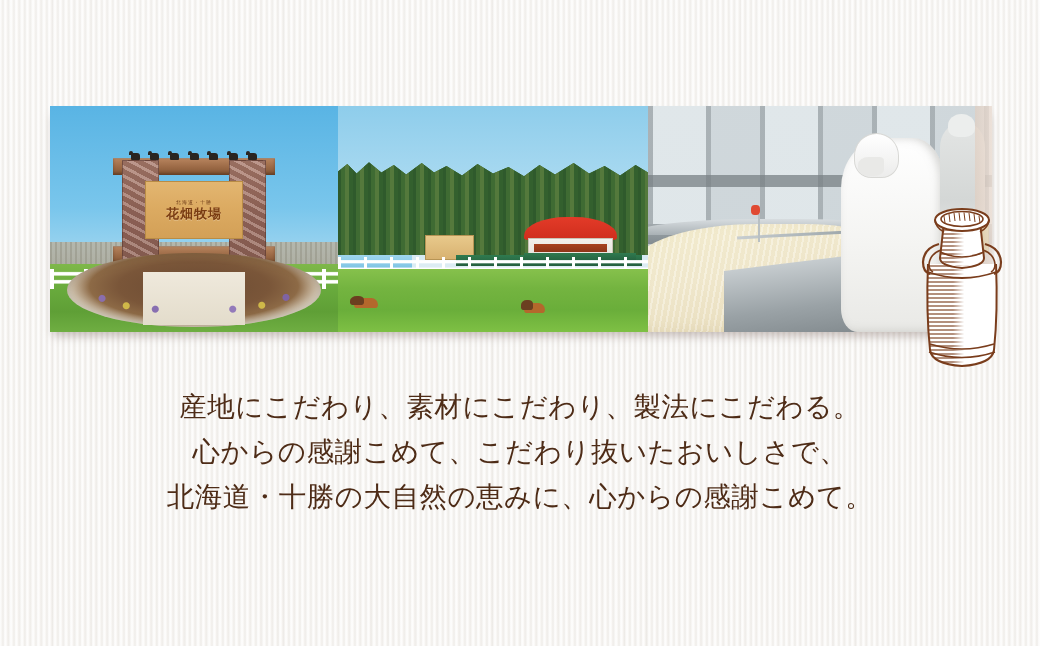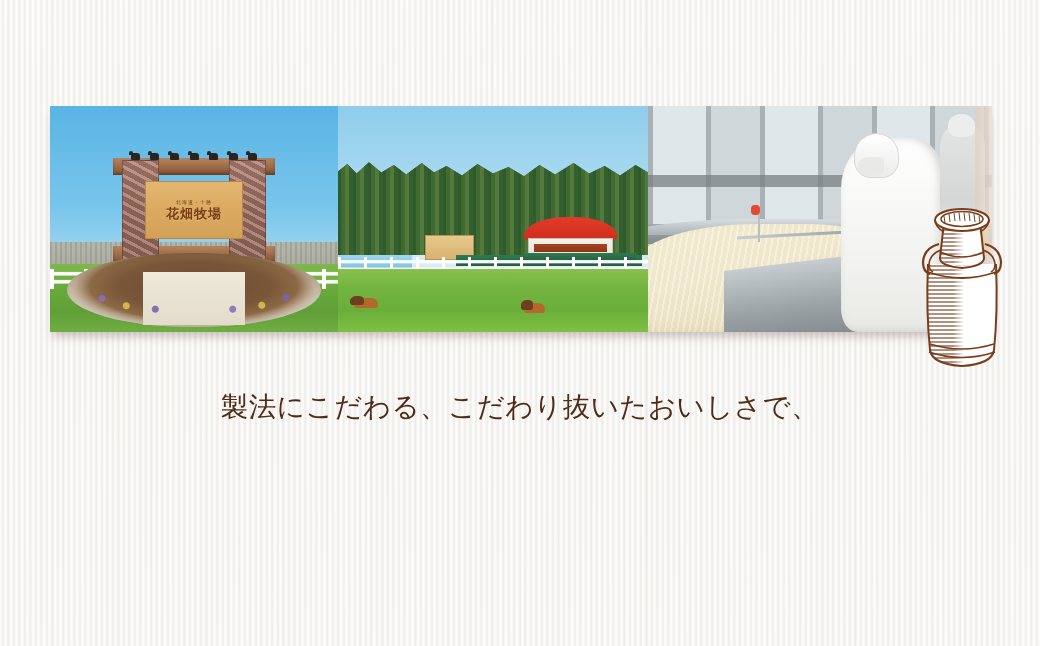--- a/index.html
+++ b/index.html
@@ -370,14 +370,16 @@
     <path d="M83 28 Q82 36 74 40" fill="none" stroke="#7a3d1c" stroke-width="1.8"></path>
 
     <path d="M33 52 Q18 56 17 70 Q17 80 24 82" fill="none" stroke="#7a3d1c" stroke-width="2.2"></path>
     <path d="M35 58 Q24 62 23 72 Q23 78 27 80" fill="none" stroke="#7a3d1c" stroke-width="1.6"></path>
     <path d="M79 52 Q94 56 95 70 Q95 80 88 82" fill="none" stroke="#7a3d1c" stroke-width="2.2"></path>
     <path d="M77 58 Q88 62 89 72 Q89 78 85 80" fill="none" stroke="#7a3d1c" stroke-width="1.6"></path>
   </svg>
 </div>
 
 <div id="message">
-  <div class="line">製法にこだわる、こだわり抜いたおいしさで、</div>
+  <div class="line">産地にこだわり、素材にこだわり、製法にこだわる。</div>
+  <div class="line">心からの感謝こめて、こだわり抜いたおいしさで、</div>
+  <div class="line">北海道・十勝の大自然の恵みに、心からの感謝こめて。</div>
 </div>
 
 </body></html>

